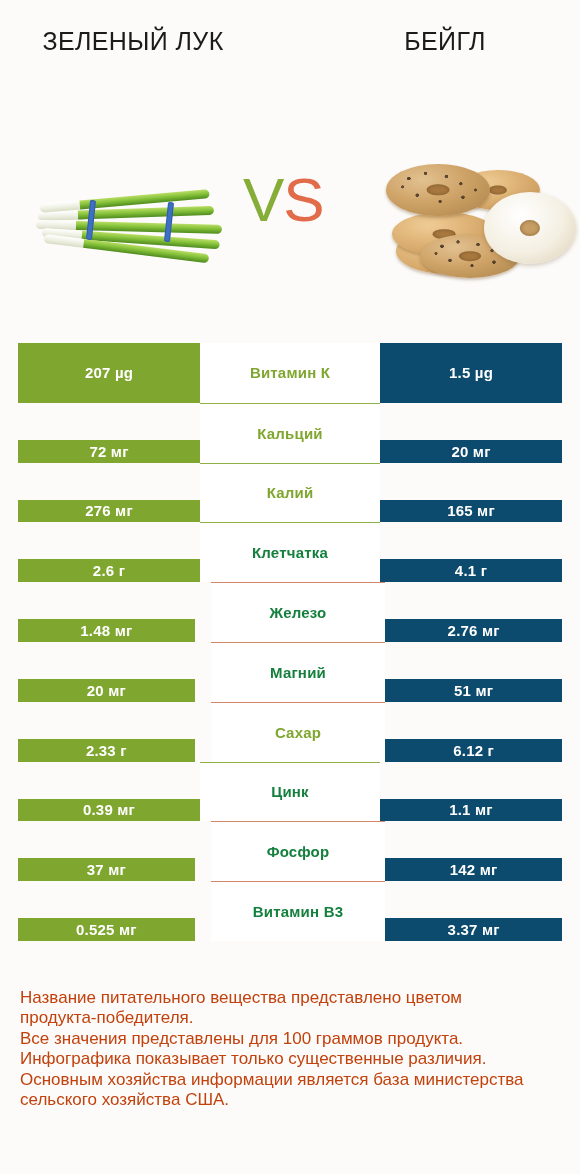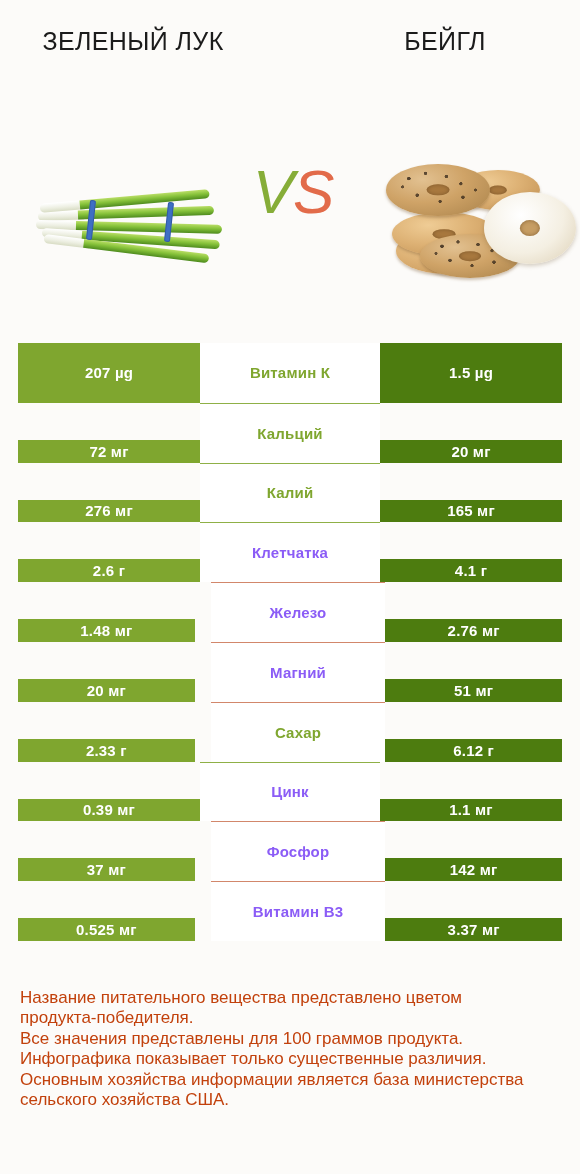--- a/index.html
+++ b/index.html
@@ -41,30 +41,28 @@
     font-weight: 400;
     letter-spacing: 0.4px;
     color: #1b1b1b;
     text-transform: uppercase;
   }
   .title-left  { left: 8px; }
   .title-right { left: 320px; }
 
   .vs {
     position: absolute;
-    top: 152px;
+    top: 160px;
     left: 243px;
     width: 100px;
     height: 80px;
     font-size: 62px;
     line-height: 80px;
     font-weight: 400;
     letter-spacing: -1px;
-    text-align: center;
-    font-style: italic;
   }
   .vs .v { color: #86AD38; }
   .vs .s { color: #E26B4A; }
 
   
   .art {
     position: absolute;
     top: 140px;
     height: 160px;
     width: 240px;
@@ -167,31 +165,31 @@
     box-sizing: border-box;
   }
   .cell-left {
     width: 182px;
     color: #ffffff;
     background: #7FA62F;
   }
   .cell-right {
     width: 182px;
     color: #ffffff;
-    background: #4d7c0f;
+    background: #0c4a6e;
   }
   .cell-mid {
     width: 180px;
     background: #FFFFFF;
     font-size: 15px;
     font-weight: 700;
   }
   .row + .row .cell-mid { border-top: 1px solid transparent; }
   .cell-mid.win-left  { color: #7FA62F; }
-  .cell-mid.win-right { color: #8b5cf6; }
+  .cell-mid.win-right { color: #15803d; }
   .row.sep-left  .cell-mid { border-top-color: #8FB046; }
   .row.sep-right .cell-mid { border-top-color: #D2876B; margin-left: 16px; }
   .row + .row .cell-left,
   .row + .row .cell-right { border-top: 1px solid #FCFBF9; margin-top: 36px; }
 
   
   .footer {
     position: absolute;
     left: 20px;
     top: 988px;

